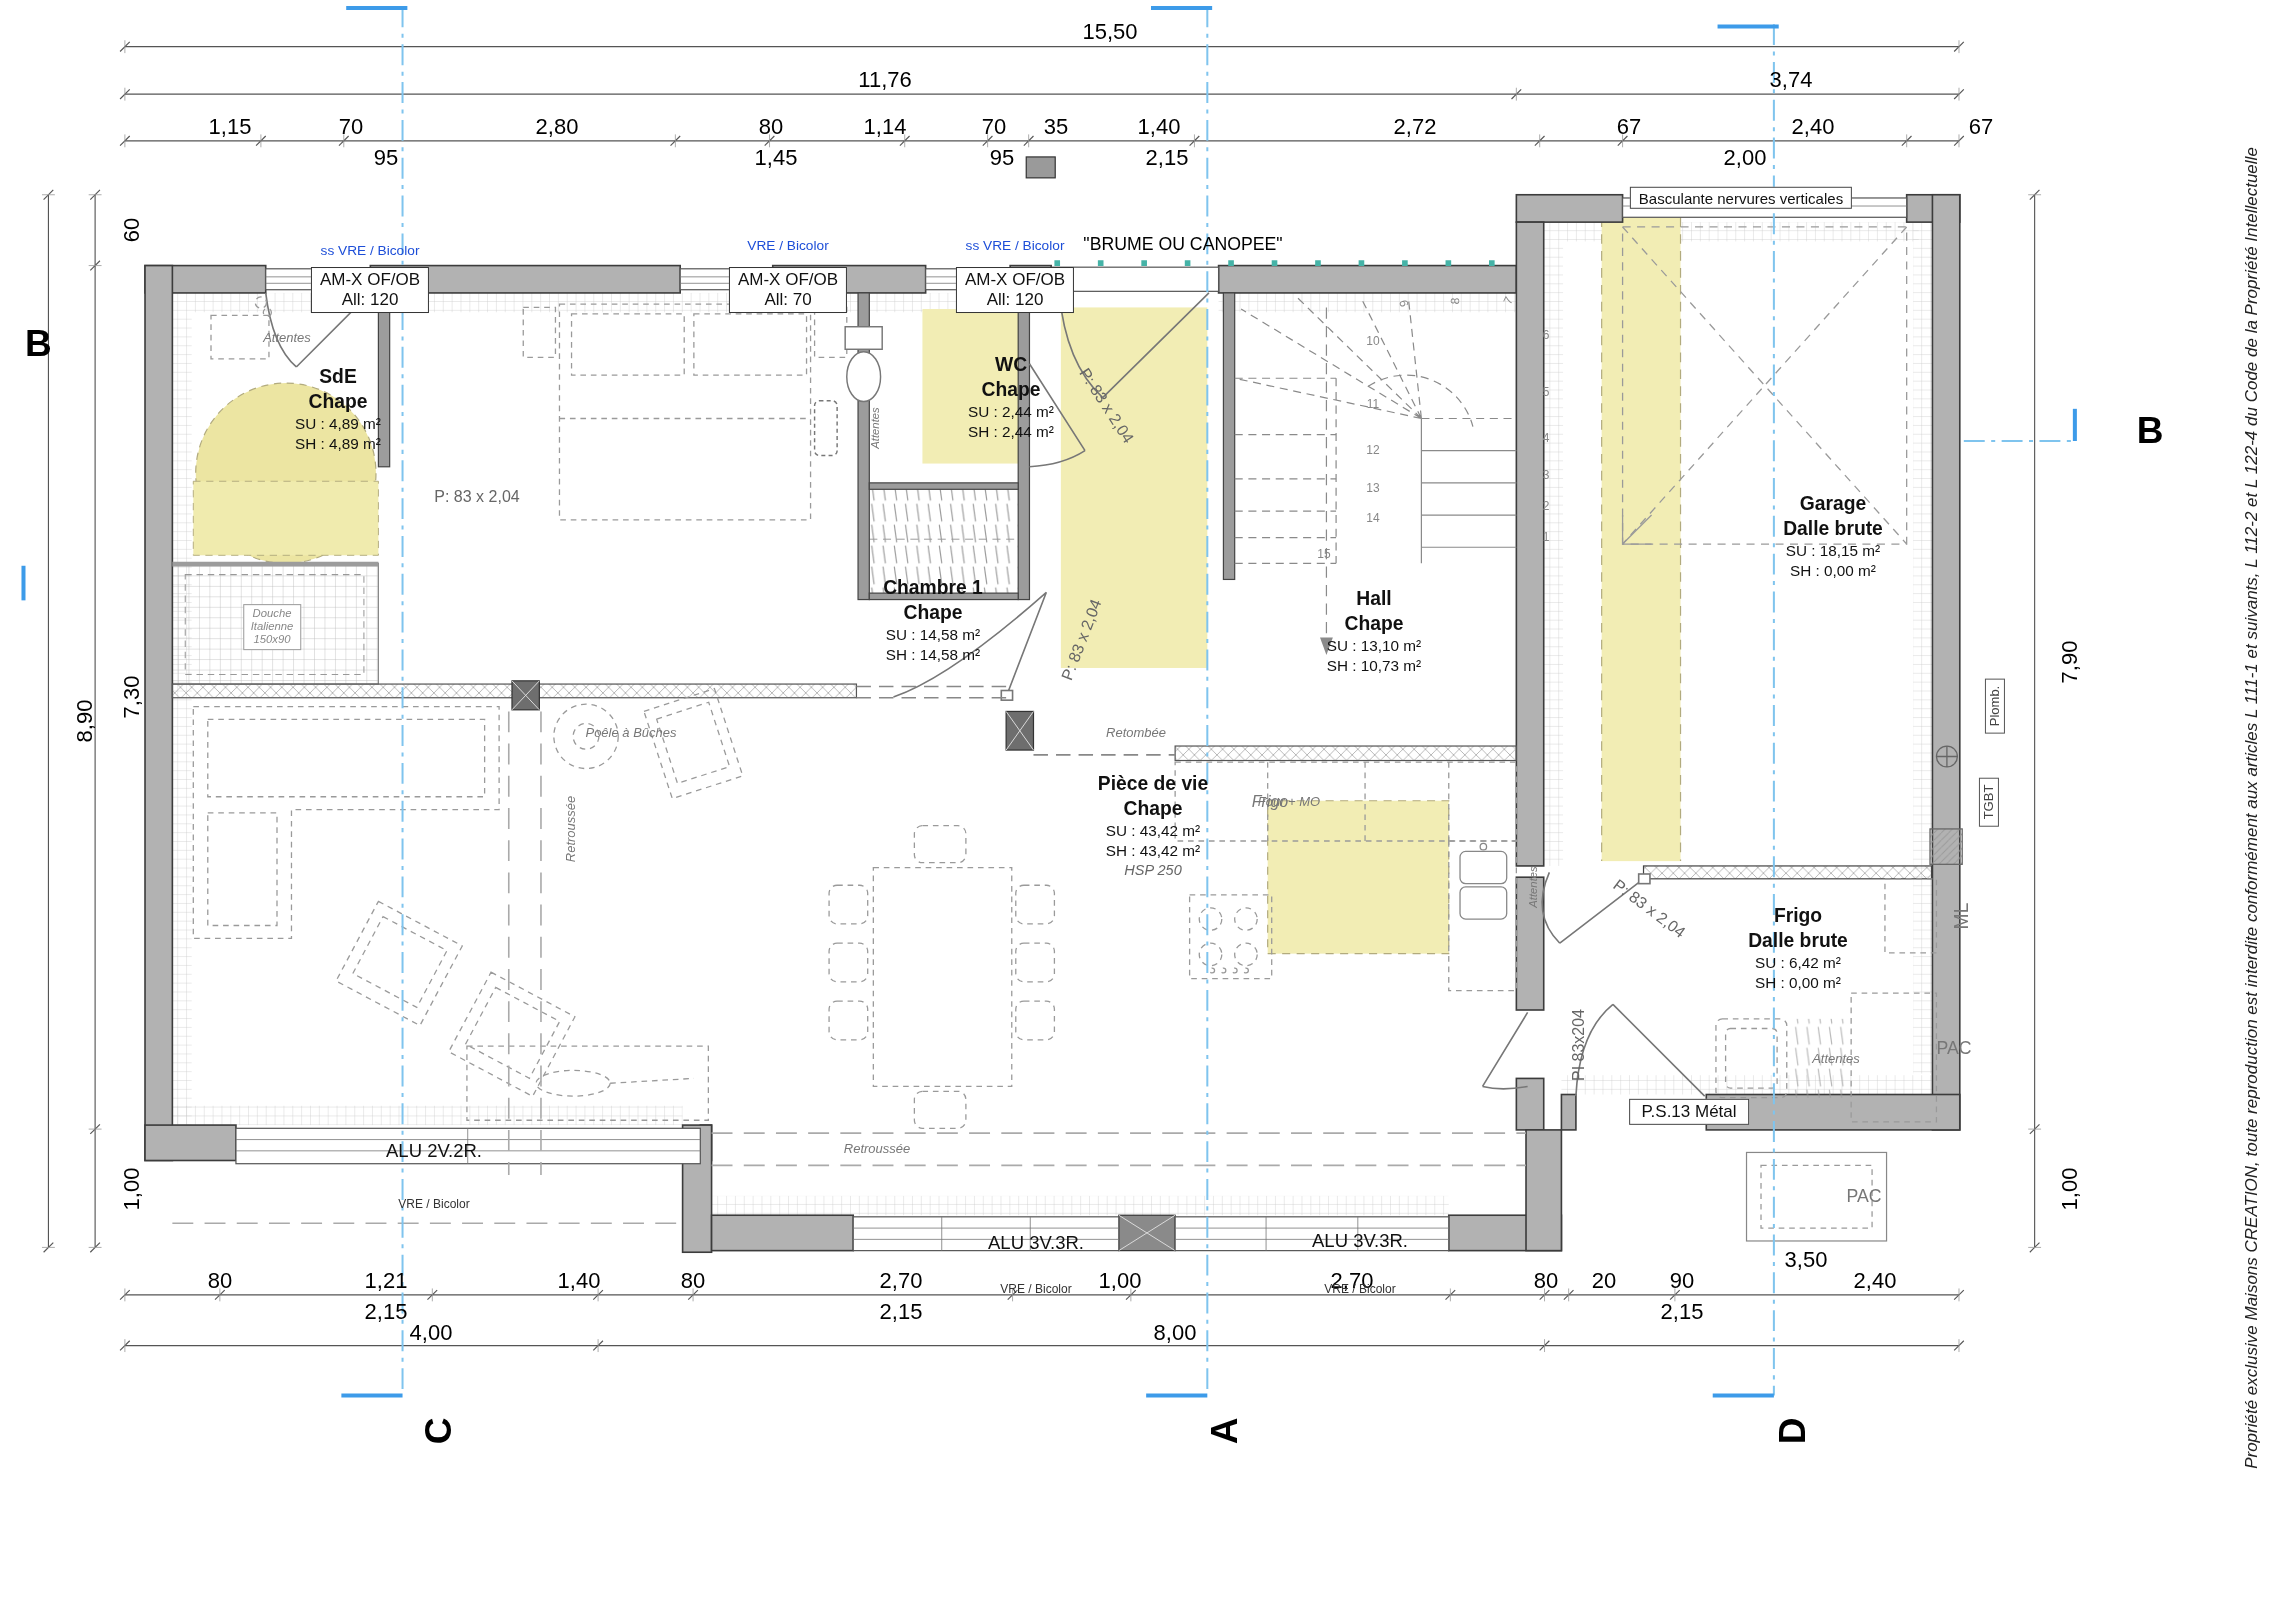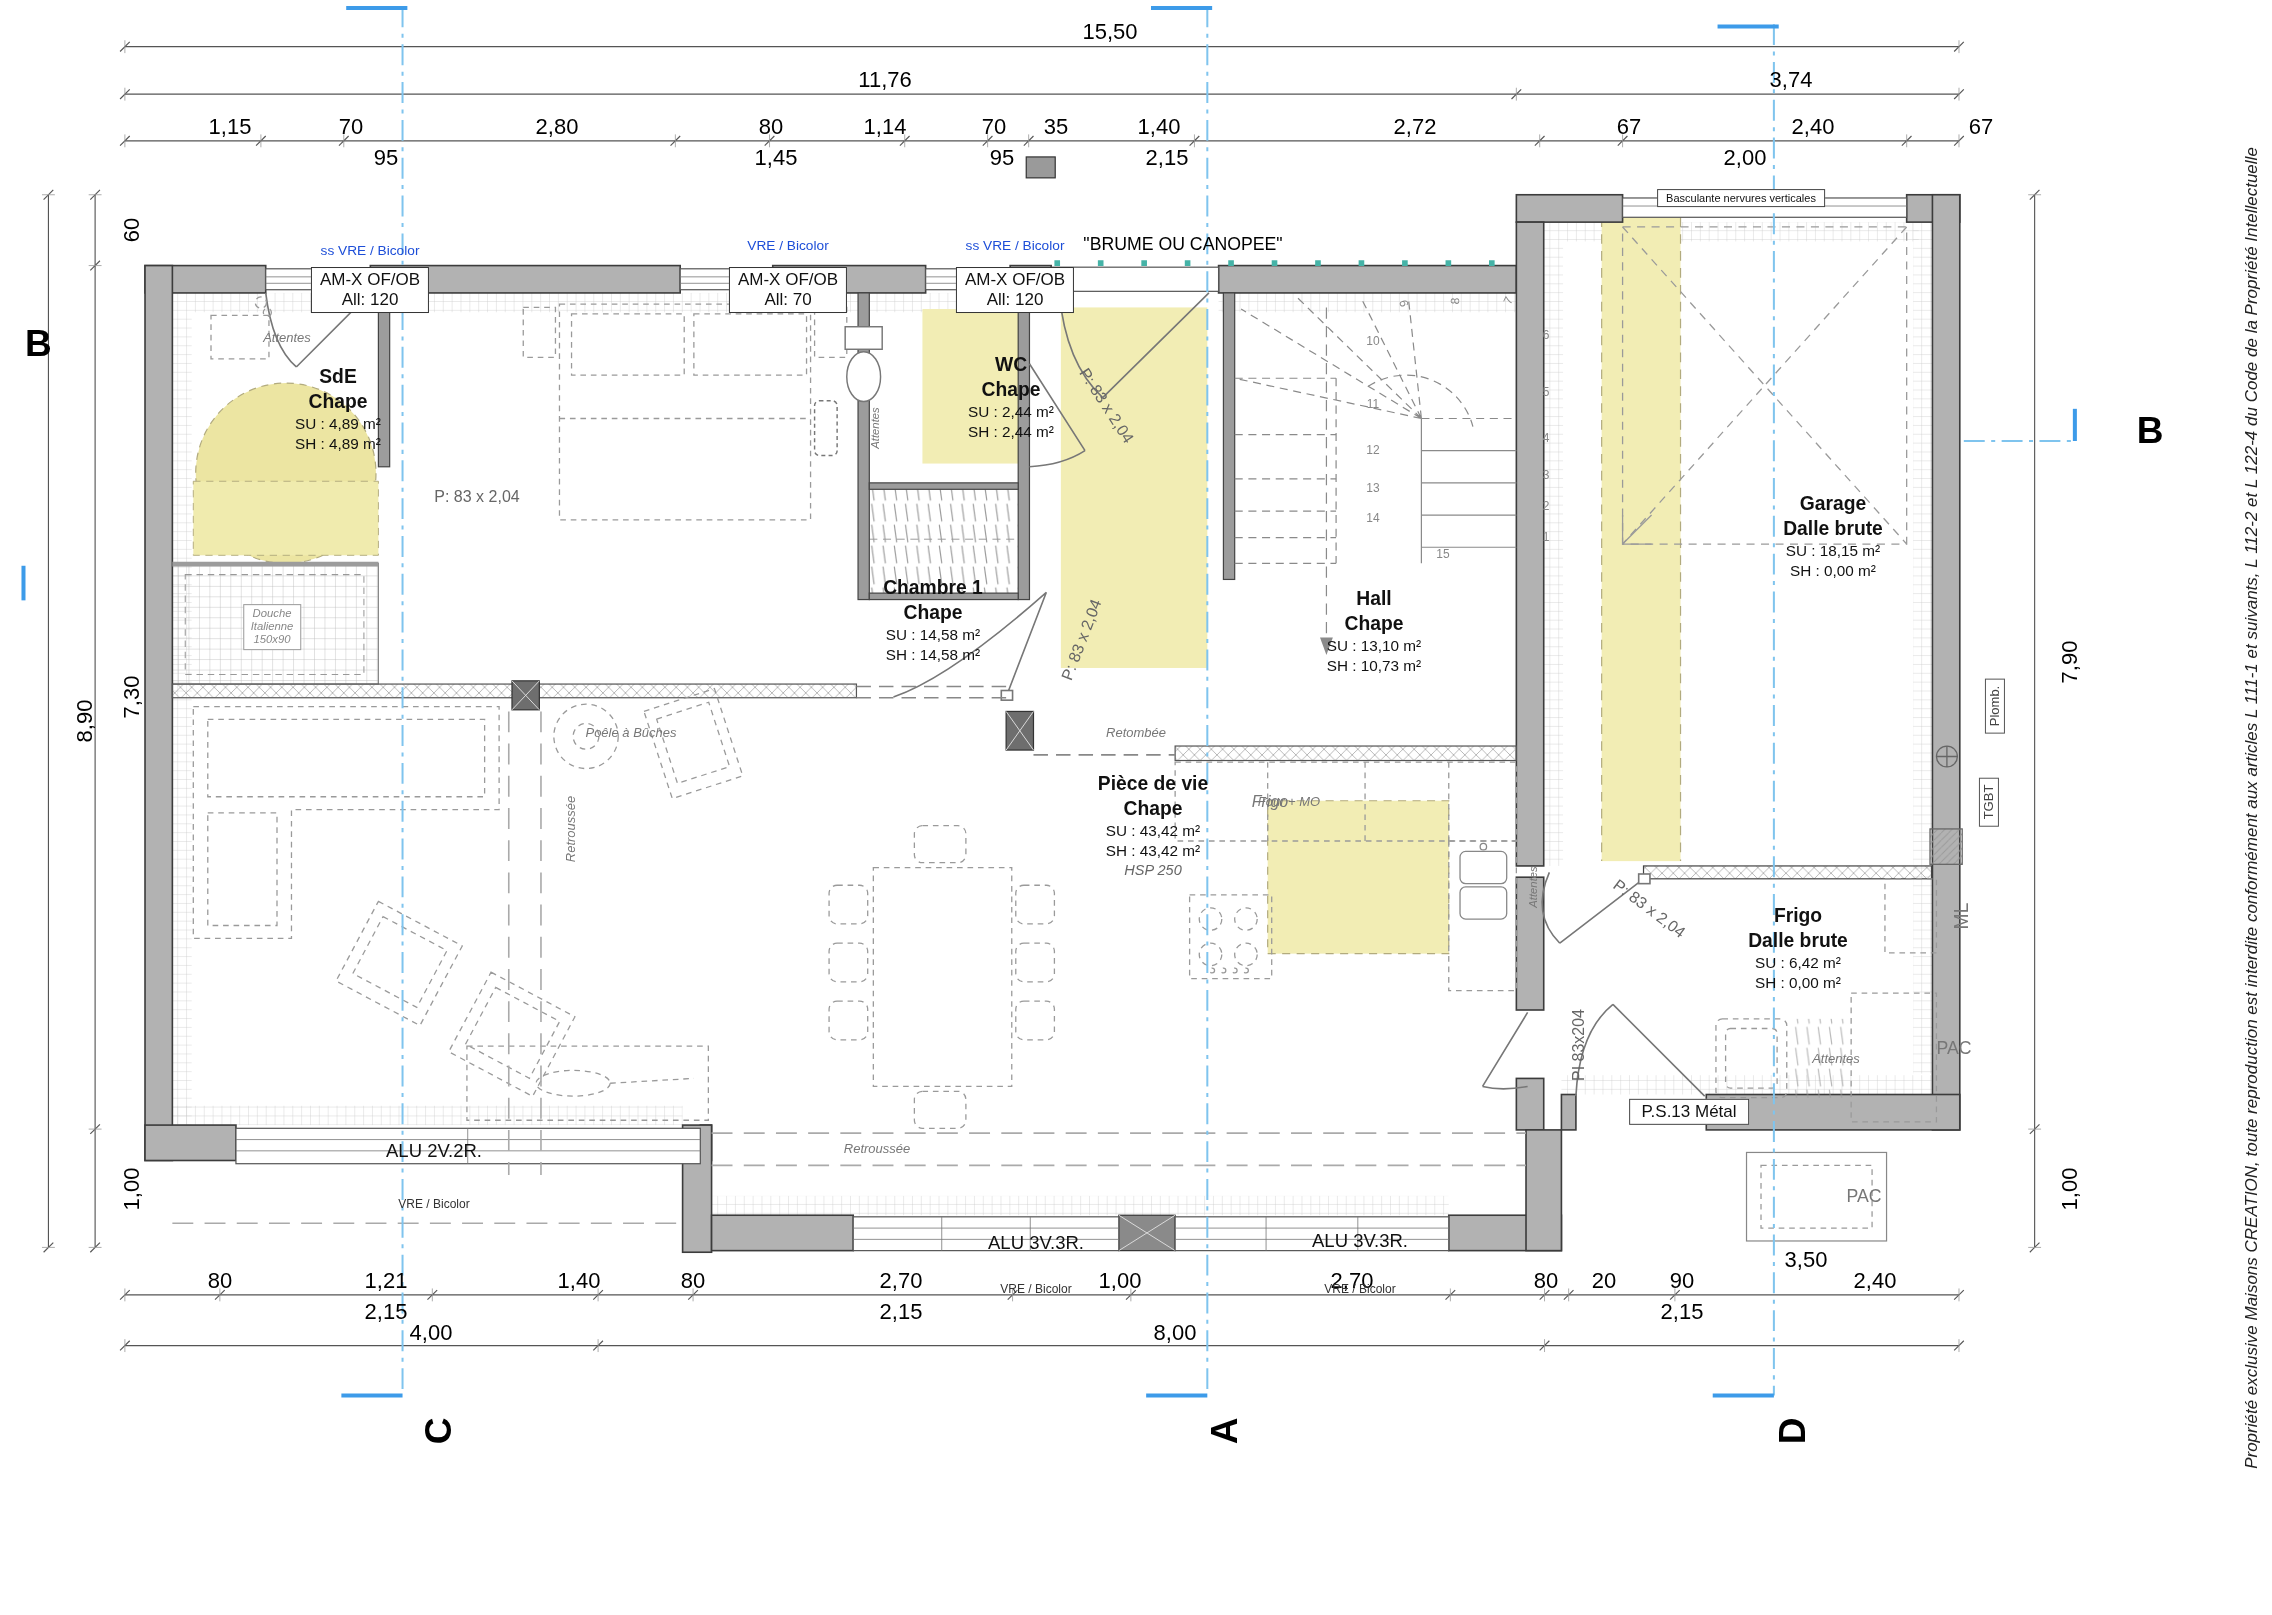--- a/index.html
+++ b/index.html
@@ -11,21 +11,21 @@
          line-height:1.15;color:#111;}
   .dim{font-size:22px;color:#000;}
   .ax{font-size:37px;font-weight:bold;color:#000;}
   .rt{font-size:19.3px;font-weight:bold;}
   .rs{font-size:15.3px;}
   .ri{font-size:14.5px;font-style:italic;color:#666;}
   .room{position:absolute;transform:translate(-50%,0);text-align:center;line-height:1.3;color:#111;}
   .wl{font-size:13.7px;color:#1d4ed8;}
   .wl15{font-size:12px;color:#333;}
   .wbox{font-size:17px;border:1.6px solid #333;background:#fff;padding:1.6px 8px;line-height:1.2;}
-  .gbox{font-size:11px;border:1.2px solid #444;background:#fff;padding:1.6px 8px;}
+  .gbox{font-size:15px;border:1.2px solid #444;background:#fff;padding:1.6px 8px;}
   .psbox{font-size:17px;border:1.2px solid #444;background:#fff;padding:2.4px 11.3px;}
   .alu{font-size:18.5px;color:#111;}
   .anno-i{font-size:13px;font-style:italic;color:#777;}
   .anno-i14{font-size:11.3px;font-style:italic;color:#777;}
   .dbox{font-size:11.3px;font-style:italic;color:#888;border:0.8px solid #999;background:#fff;padding:2.4px 6.4px;}
   .plabel{font-size:16px;color:#666;}
   .vbox{font-size:13px;color:#444;border:1.2px solid #555;background:#fff;padding:1.6px 6.4px;}
   .mlbl{font-size:19.3px;color:#777;}
   .paclbl{font-size:17.7px;color:#777;}
   .stn{font-size:12px;color:#888;}
@@ -494,21 +494,21 @@
       <div class="label stn" style="left: 1498px; top: 393px; transform: translate(-50%, -50%);">5</div>
       <div class="label stn" style="left: 1498px; top: 336px; transform: translate(-50%, -50%);">6</div>
       <div class="label stn" style="left: 1461px; top: 301px; transform: translate(-50%, -50%) rotate(-65deg);">7</div>
       <div class="label stn" style="left: 1408px; top: 301px; transform: translate(-50%, -50%) rotate(-88deg);">8</div>
       <div class="label stn" style="left: 1357px; top: 303px; transform: translate(-50%, -50%) rotate(-105deg);">9</div>
       <div class="label stn" style="left: 1325px; top: 342px; transform: translate(-50%, -50%);">10</div>
       <div class="label stn" style="left: 1325px; top: 405px; transform: translate(-50%, -50%);">11</div>
       <div class="label stn" style="left: 1325px; top: 451px; transform: translate(-50%, -50%);">12</div>
       <div class="label stn" style="left: 1325px; top: 489px; transform: translate(-50%, -50%);">13</div>
       <div class="label stn" style="left: 1325px; top: 519px; transform: translate(-50%, -50%);">14</div>
-      <div class="label stn" style="left: 1395px; top: 555px; transform: translate(-50%, -50%);">15</div>
+      <div class="label stn" style="left: 1276px; top: 555px; transform: translate(-50%, -50%);">15</div>
       <div class="room" style="left: 290px; top: 364px;">
         <div class="rt">SdE</div>
         <div class="rt">Chape</div>
         <div class="rs">SU : 4,89 m²</div>
         <div class="rs">SH : 4,89 m²</div>
       </div>
       <div class="room" style="left: 963px; top: 352px;">
         <div class="rt">WC</div>
         <div class="rt">Chape</div>
         <div class="rs">SU : 2,44 m²</div>

